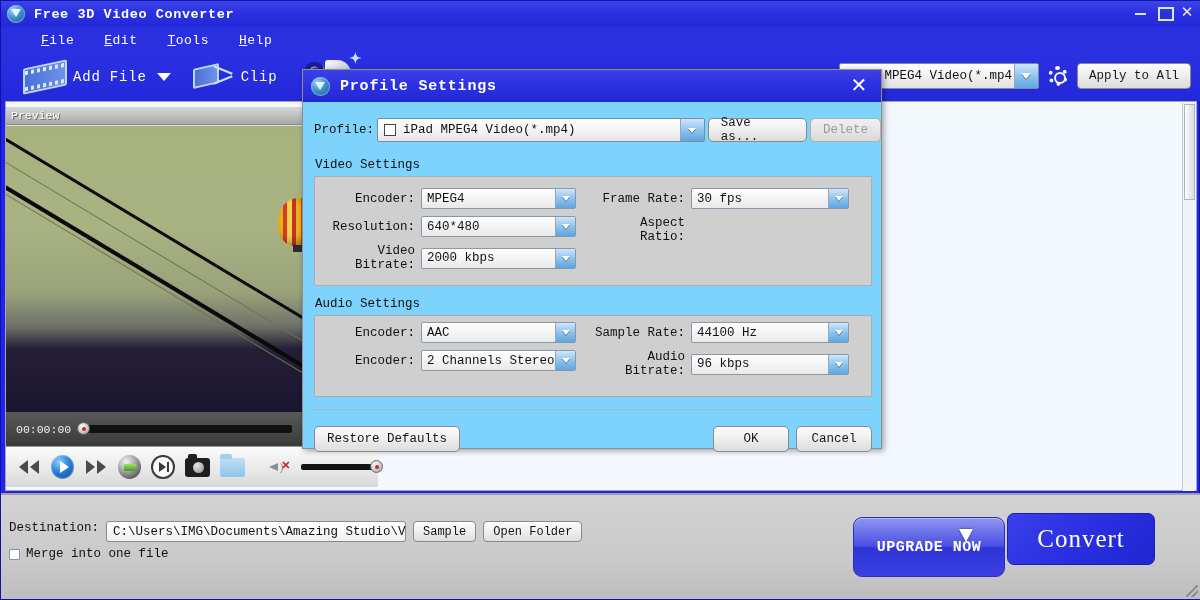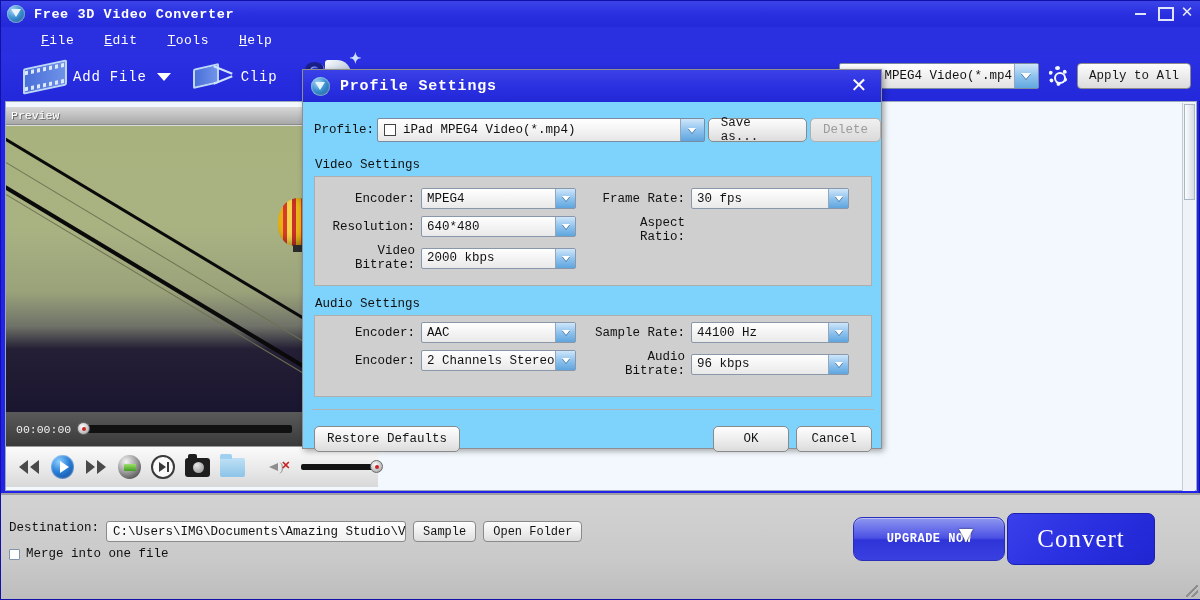--- a/index.html
+++ b/index.html
@@ -327,25 +327,25 @@
   }
   .merge-row { position:absolute; left:8px; top:52px; display:flex; align-items:center; gap:6px; }
   .cbox {
     width:11px;height:11px;background:#fff;border:1px solid #7f94ad; border-radius:1px;
   }
   .merge-label {
     font-size:12.5px;color:#111;
     font-family:"Liberation Mono","DejaVu Sans Mono", monospace;
   }
   .upgrade-btn {
-    position:absolute; left:852px; top:516px; width:152px; height:44px; border-radius:9px;
+    position:absolute; left:852px; top:516px; width:152px; height:60px; border-radius:9px;
     background: linear-gradient(to bottom,#8f97ef 0%, #4a4fe4 48%, #2f34d8 52%, #3a40e0 100%);
     border:1px solid #2a2fb8;
     display:flex; align-items:center; justify-content:center;
-    color:#fff; font-size:12px; font-weight:bold; letter-spacing:.5px;
+    color:#fff; font-size:15px; font-weight:bold; letter-spacing:.5px;
     font-family:"Liberation Mono","DejaVu Sans Mono", monospace;
     box-shadow: inset 0 1px 0 #b9bdf7;
   }
   .convert-btn {
     position:absolute; left:1006px; top:512px; width:148px; height:52px; border-radius:7px;
     background: linear-gradient(135deg,#3a40ea 0%, #2a2fe0 50%, #2126d2 100%);
     border:1px solid #1b20b0;
     display:flex; align-items:center; justify-content:center;
     color:#fff; font-size:25px; letter-spacing:1px;
     font-family:"Liberation Serif","DejaVu Serif", serif;

